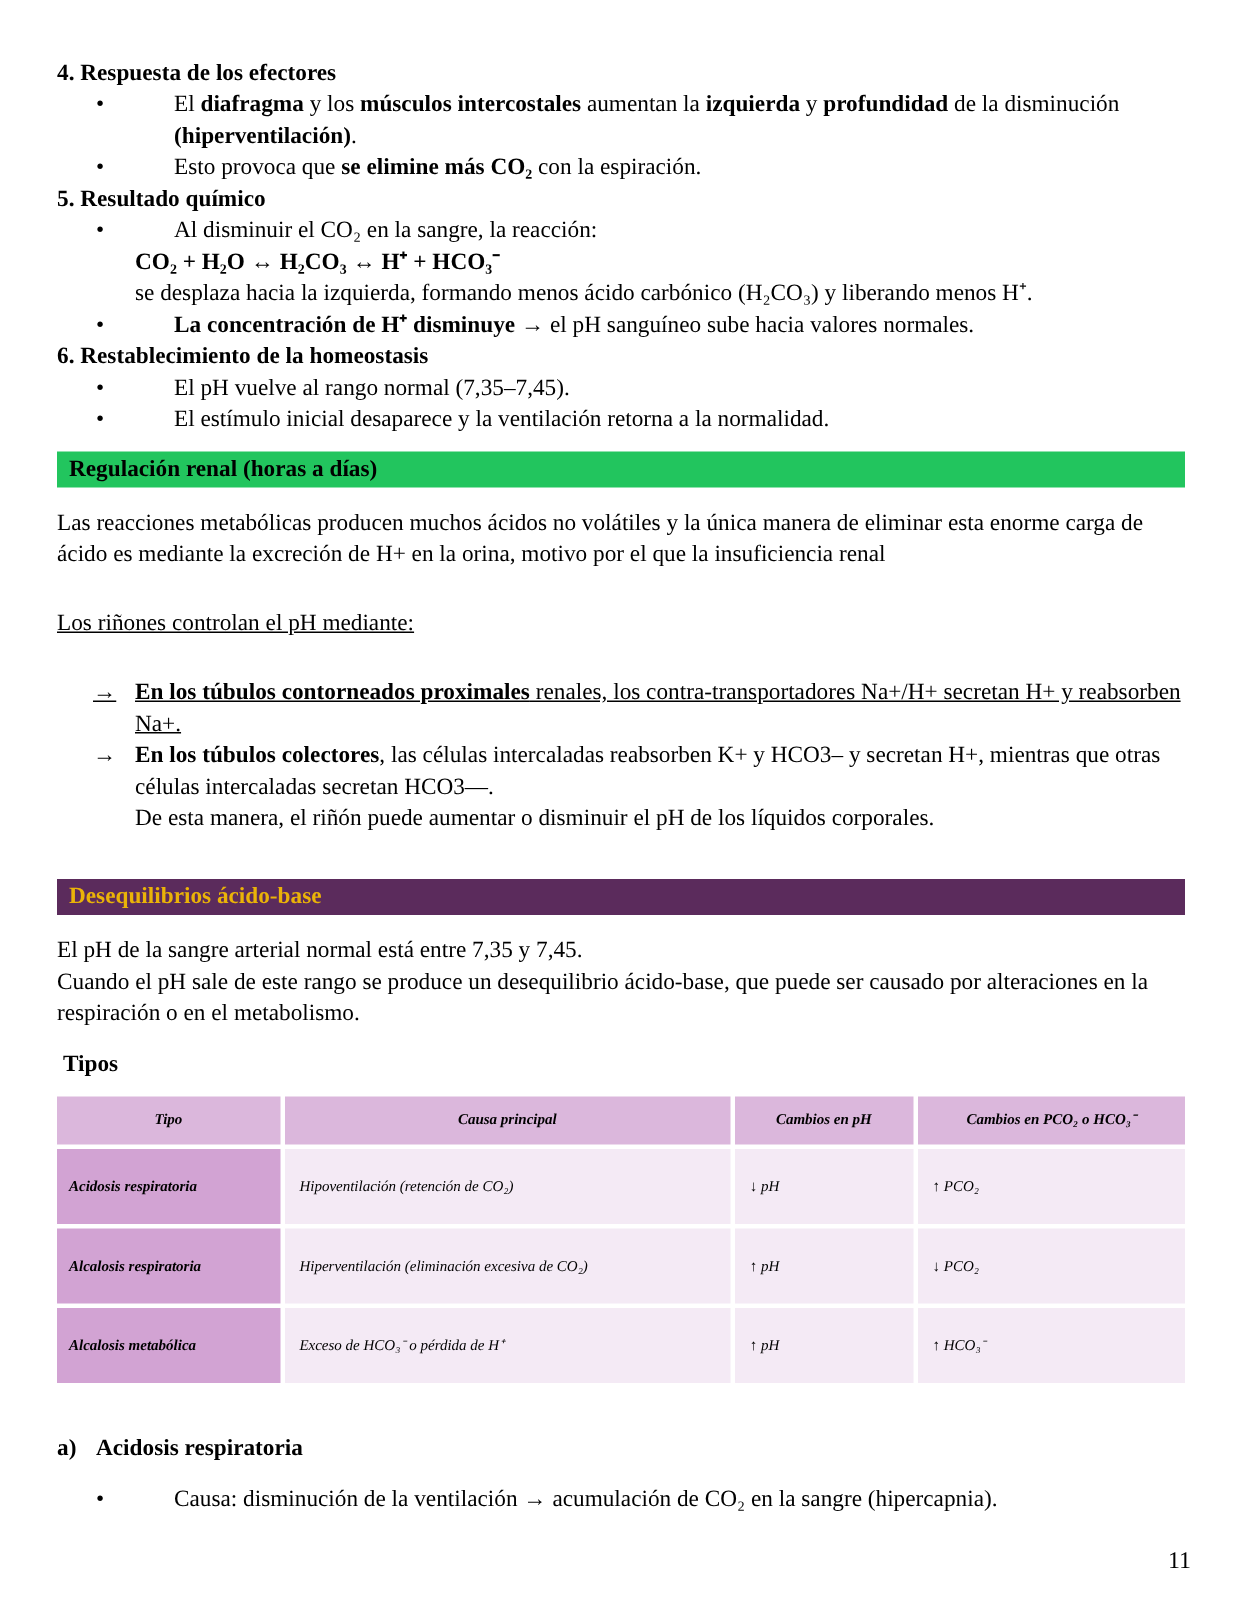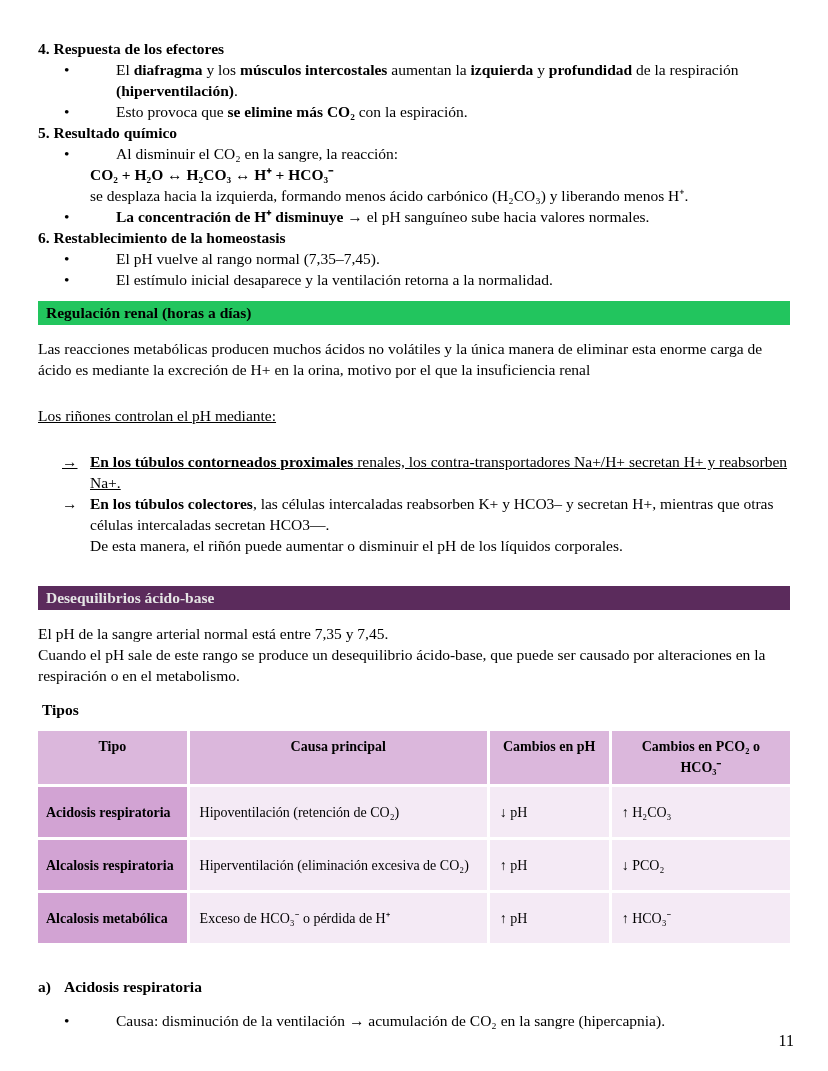--- a/index.html
+++ b/index.html
@@ -16,29 +16,29 @@
   .sec-heading { font-weight: bold; margin: 0; }
   .bullet { display: flex; }
   .bullet::before { content: "\2022"; flex: 0 0 52px; padding-left: 26px; }
   .bullet .text { flex: 1; }
   .cont { padding-left: 52px; }
   .arrow-item { display: flex; }
   .arrow-marker { flex: 0 0 52px; padding-left: 24px; font-weight: normal; }
   .arrow-item .text { flex: 1; }
   .banner { font-weight: bold; padding: 1px 8px 2px 8px; }
   .banner-light { background: #22c55e; color: #000000; margin: 11px 0 13px 0; }
-  .banner-dark  { background: #5B2B5C; color: #e5e5e5; margin: 30px 0 13px 0; }
+  .banner-dark  { background: #5B2B5C; color: #eab308; margin: 30px 0 13px 0; }
   p { margin: 0; }
   .mt-sm { margin-top: 25px; text-decoration: underline; }
   .mt-md { margin-top: 13px; }
   .tipos-heading { font-weight: bold; margin: 13px 0 0 4px; }
   .acid-table {
     border-collapse: separate; border-spacing: 3px;
     width: calc(100% + 6px); margin: 8px 0 0 -3px;
-    font-size: 14px; line-height: 21px;
+    font-size: 10px; line-height: 21px; font-style: italic;
   }
   .acid-table th {
     background: #DBB7DC; font-weight: bold; text-align: center;
     vertical-align: top; padding: 5px 8px 6px 8px;
   }
   .acid-table td { padding: 6px 10px; vertical-align: middle; height: 50px; }
   .acid-table td.tipo {
     background: #D2A3D3; font-weight: bold;
     text-align: left; padding-left: 8px;
   }
@@ -50,21 +50,21 @@
     font-size: 16px;
   }
 </style>
 </head>
 <body>
 
 <div class="page">
 
   <div class="sec-heading">4. Respuesta de los efectores</div>
   <div class="bullet">
-    <span class="text"><span>El </span><span class="b">diafragma</span><span> y los </span><span class="b">músculos intercostales</span><span> aumentan la </span><span class="b">izquierda</span><span> y </span><span class="b">profundidad</span><span> de la respiración </span><span class="b">(hiperventilación)</span><span>.</span></span>
+    <span class="text"><span>El </span><span class="b">diafragma</span><span> y los </span><span class="b">músculos intercostales</span><span> aumentan la </span><span class="b">izquierda</span><span> y </span><span class="b">profundidad</span><span> de la disminución </span><span class="b">(hiperventilación)</span><span>.</span></span>
   </div>
   <div class="bullet">
     <span class="text"><span>Esto provoca que </span><span class="b">se elimine más CO₂</span><span> con la espiración.</span></span>
   </div>
 
   <div class="sec-heading">5. Resultado químico</div>
   <div class="bullet">
     <span class="text">Al disminuir el CO₂ en la sangre, la reacción:</span>
   </div>
   <div class="cont b">CO₂ + H₂O ↔ H₂CO₃ ↔ H⁺ + HCO₃⁻</div>
@@ -114,21 +114,21 @@
         <th>Causa principal</th>
         <th>Cambios en pH</th>
         <th>Cambios en PCO₂ o HCO₃⁻</th>
       </tr>
     </thead>
     <tbody>
       <tr>
         <td class="tipo">Acidosis respiratoria</td>
         <td class="cell">Hipoventilación (retención de CO₂)</td>
         <td class="cell">↓ pH</td>
-        <td class="cell">↑ H₂CO₃</td>
+        <td class="cell">↑ PCO₂</td>
       </tr>
       <tr>
         <td class="tipo">Alcalosis respiratoria</td>
         <td class="cell">Hiperventilación (eliminación excesiva de CO₂)</td>
         <td class="cell">↑ pH</td>
         <td class="cell">↓ PCO₂</td>
       </tr>
       <tr>
         <td class="tipo">Alcalosis metabólica</td>
         <td class="cell">Exceso de HCO₃⁻ o pérdida de H⁺</td>

